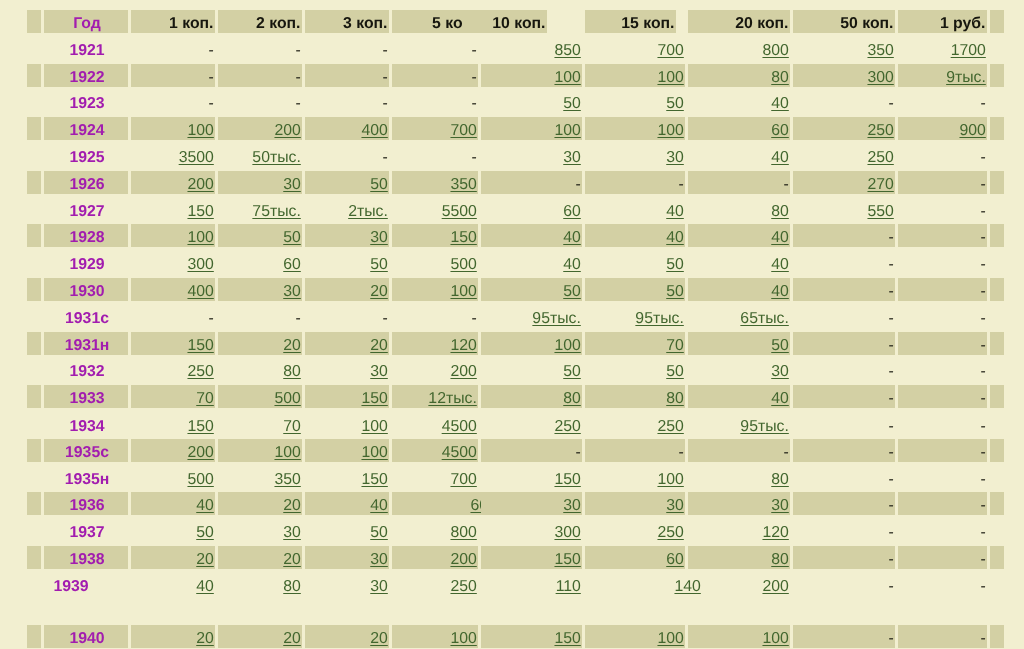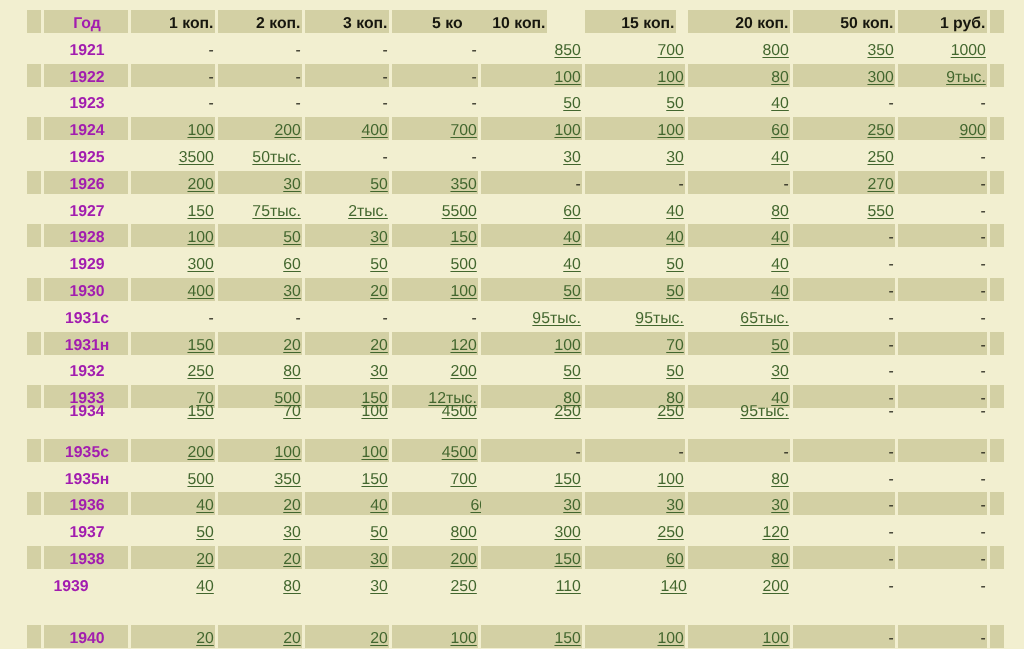--- a/index.html
+++ b/index.html
@@ -52,21 +52,21 @@
       <div class="cell spacer" style="left:27px;width:14px"></div>
       <div class="cell year" style="left:44px;width:84px"><span>1921</span></div>
       <div class="cell val dash" style="left:131px;width:84px"><span>-</span></div>
       <div class="cell val dash" style="left:218px;width:84px"><span>-</span></div>
       <div class="cell val dash" style="left:305px;width:84px"><span>-</span></div>
       <div class="cell val dash" style="left:392px;width:86px"><span>-</span></div>
       <div class="cell val" style="left:481px;width:101px"><span class="lnk">850</span></div>
       <div class="cell val" style="left:585px;width:100px"><span class="lnk">700</span></div>
       <div class="cell val" style="left:688px;width:102px"><span class="lnk">800</span></div>
       <div class="cell val" style="left:793px;width:102px"><span class="lnk">350</span></div>
-      <div class="cell val" style="left:898px;width:89px"><span class="lnk">1000</span></div>
+      <div class="cell val" style="left:898px;width:89px"><span class="lnk">1700</span></div>
       <div class="cell spacer" style="left:990px;width:14px"></div>
     </div>
     <div class="row alt" style="top:63.50px;width:1024px">
       <div class="cell spacer" style="left:27px;width:14px"></div>
       <div class="cell year" style="left:44px;width:84px"><span>1922</span></div>
       <div class="cell val dash" style="left:131px;width:84px"><span>-</span></div>
       <div class="cell val dash" style="left:218px;width:84px"><span>-</span></div>
       <div class="cell val dash" style="left:305px;width:84px"><span>-</span></div>
       <div class="cell val dash" style="left:392px;width:86px"><span>-</span></div>
       <div class="cell val" style="left:481px;width:101px"><span class="lnk">100</span></div>
@@ -237,21 +237,21 @@
       <div class="cell val" style="left:218px;width:84px"><span class="lnk">500</span></div>
       <div class="cell val" style="left:305px;width:84px"><span class="lnk">150</span></div>
       <div class="cell val" style="left:392px;width:86px"><span class="lnk">12тыс.</span></div>
       <div class="cell val" style="left:481px;width:101px"><span class="lnk">80</span></div>
       <div class="cell val" style="left:585px;width:100px"><span class="lnk">80</span></div>
       <div class="cell val" style="left:688px;width:102px"><span class="lnk">40</span></div>
       <div class="cell val dash" style="left:793px;width:102px"><span>-</span></div>
       <div class="cell val dash" style="left:898px;width:89px"><span>-</span></div>
       <div class="cell spacer" style="left:990px;width:14px"></div>
     </div>
-    <div class="row" style="top:398px;width:1024px">
+    <div class="row" style="top:413px;width:1024px">
       <div class="cell spacer" style="left:27px;width:14px"></div>
       <div class="cell year" style="left:44px;width:84px"><span>1934</span></div>
       <div class="cell val" style="left:131px;width:84px"><span class="lnk">150</span></div>
       <div class="cell val" style="left:218px;width:84px"><span class="lnk">70</span></div>
       <div class="cell val" style="left:305px;width:84px"><span class="lnk">100</span></div>
       <div class="cell val" style="left:392px;width:86px"><span class="lnk">4500</span></div>
       <div class="cell val" style="left:481px;width:101px"><span class="lnk">250</span></div>
       <div class="cell val" style="left:585px;width:100px"><span class="lnk">250</span></div>
       <div class="cell val" style="left:688px;width:102px"><span class="lnk">95тыс.</span></div>
       <div class="cell val dash" style="left:793px;width:102px"><span>-</span></div>
@@ -329,21 +329,21 @@
       <div class="cell spacer" style="left:990px;width:14px"></div>
     </div>
     <div class="row" style="top:572.70px;width:1024px">
       <div class="cell spacer" style="left:27px;width:14px"></div>
       <div class="cell year" style="left:28px;width:84px"><span>1939</span></div>
       <div class="cell val" style="left:131px;width:84px"><span class="lnk">40</span></div>
       <div class="cell val" style="left:218px;width:84px"><span class="lnk">80</span></div>
       <div class="cell val" style="left:305px;width:84px"><span class="lnk">30</span></div>
       <div class="cell val" style="left:392px;width:86px"><span class="lnk">250</span></div>
       <div class="cell val" style="left:481px;width:101px"><span class="lnk">110</span></div>
-      <div class="cell val" style="left:588px;width:100px"><span class="lnk">140</span></div>
+      <div class="cell val" style="left:602px;width:100px"><span class="lnk">140</span></div>
       <div class="cell val" style="left:688px;width:102px"><span class="lnk">200</span></div>
       <div class="cell val dash" style="left:793px;width:102px"><span>-</span></div>
       <div class="cell val dash" style="left:898px;width:89px"><span>-</span></div>
       <div class="cell spacer" style="left:990px;width:14px"></div>
     </div>
     <div class="row alt" style="top:625px;width:891px">
       <div class="cell spacer" style="left:27px;width:14px"></div>
       <div class="cell year" style="left:44px;width:84px"><span>1940</span></div>
       <div class="cell val" style="left:131px;width:84px"><span class="lnk">20</span></div>
       <div class="cell val" style="left:218px;width:84px"><span class="lnk">20</span></div>

